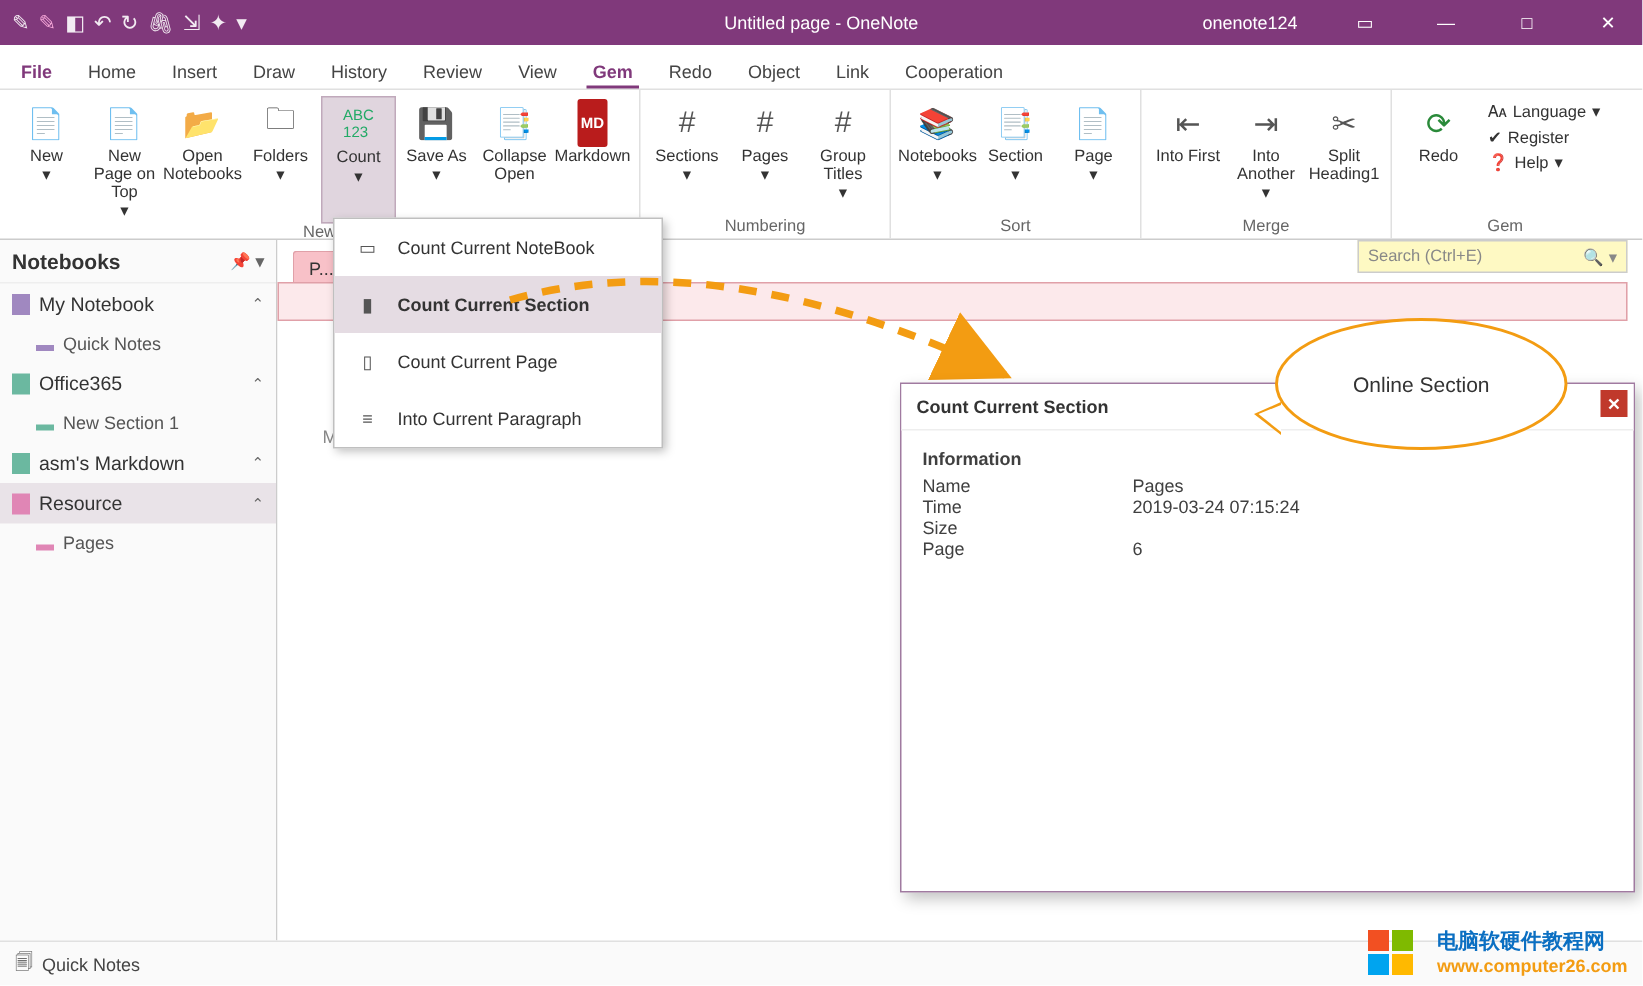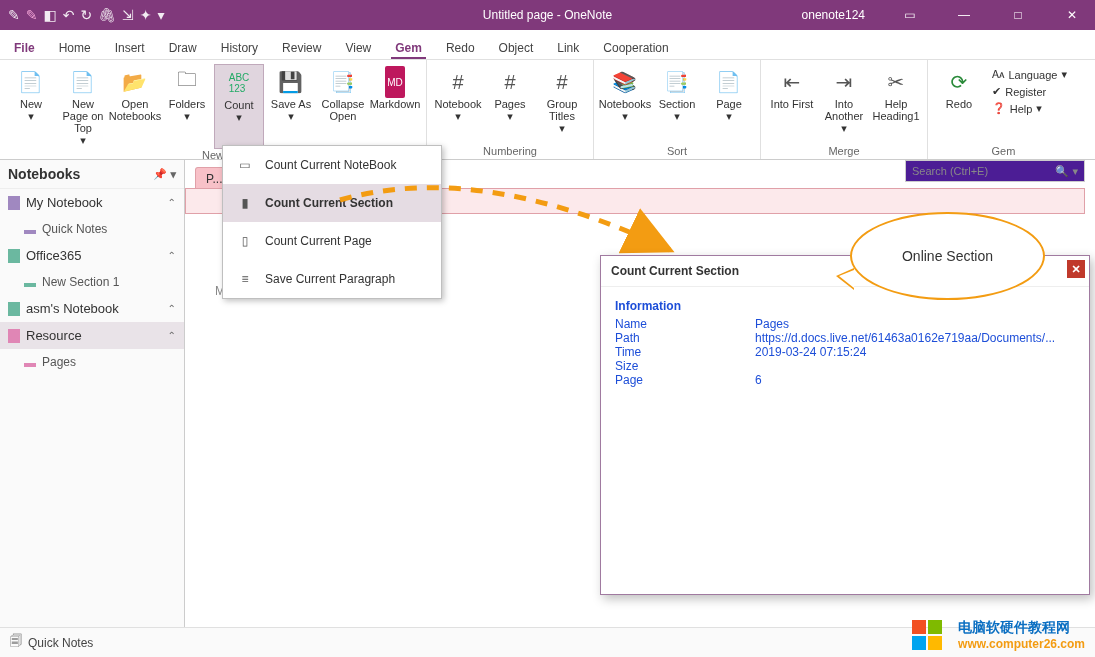--- a/index.html
+++ b/index.html
@@ -40,34 +40,34 @@
   .nb-item { padding: 6px 8px; font-size: 13px; display: flex; align-items: center; gap: 6px; color: #333; }
   .nb-item .chev { margin-left: auto; font-size: 10px; color: #666; }
   .nb-item.indent { padding-left: 24px; font-size: 12px; color: #555; }
   .nb-item.sel { background: #e9e3e8; }
   .nb-icon { width: 12px; height: 14px; display: inline-block; }
 
   .page-area { flex: 1; position: relative; background: #fff; }
   .section-tabs { height: 28px; display: flex; align-items: flex-end; padding-left: 10px; gap: 4px; }
   .section-tab { background: #f8c1c8; border: 1px solid #e0a0a8; border-bottom: none; padding: 4px 10px 2px; font-size: 12px; color: #333; border-radius: 3px 3px 0 0; }
   .page-bg { background: #fce9eb; border: 1px solid #e0a0a8; height: 26px; margin: 0 10px 0 0; }
-  .search-box { position: absolute; top: 0; right: 10px; width: 180px; height: 22px; border: 1px solid #ccc; background: #4c1d95; display: flex; align-items: center; padding: 0 6px; font-size: 11px; color: #888; }
+  .search-box { position: absolute; top: 0; right: 10px; width: 180px; height: 22px; border: 1px solid #ccc; background: #fef9c3; display: flex; align-items: center; padding: 0 6px; font-size: 11px; color: #888; }
   .search-box .mag { margin-left: auto; color: #888; }
 
   
   .dd { position: absolute; left: 222px; top: 145px; width: 220px; background: #fff; border: 1px solid #bfbfbf; box-shadow: 2px 2px 6px rgba(0,0,0,0.25); z-index: 20; }
   .dd-item { padding: 12px 14px; font-size: 12px; color: #333; display: flex; align-items: center; gap: 12px; cursor: pointer; }
   .dd-item .dd-icon { width: 16px; text-align: center; color: #555; }
   .dd-item.sel { background: #e5dce3; font-weight: 600; }
 
   
   .dialog { position: absolute; left: 600px; top: 255px; width: 490px; height: 340px; background: #fff; border: 1px solid #a07aa0; box-shadow: 3px 4px 10px rgba(0,0,0,0.25); z-index: 30; }
   .dlg-title { background: #fff; padding: 8px 10px; font-size: 12px; font-weight: 600; color: #333; border-bottom: 1px solid #eee; position: relative; }
   .dlg-close { position: absolute; right: 4px; top: 4px; width: 18px; height: 18px; background: #c0392b; color: #fff; font-size: 11px; display: flex; align-items: center; justify-content: center; cursor: pointer; }
-  .dlg-body { padding: 12px 14px; font-size: 12px; color: #1d4ed8; }
+  .dlg-body { padding: 12px 14px; font-size: 12px; color: #404040; }
   .dlg-body .section { font-weight: 600; margin-bottom: 4px; }
   .dlg-row { display: flex; }
   .dlg-row .k { width: 140px; }
   .dlg-row .v { flex: 1; white-space: nowrap; overflow: hidden; text-overflow: ellipsis; }
 
   
   .callout { position: absolute; left: 850px; top: 212px; z-index: 40; }
   .callout-bubble { width: 195px; height: 88px; background: #fff; border: 2px solid #f39c12; border-radius: 50%; display: flex; align-items: center; justify-content: center; font-size: 14px; color: #333; position: relative; }
   .callout-tail { position: absolute; left: -16px; bottom: 8px; width: 0; height: 0; border-right: 18px solid #f39c12; border-top: 8px solid transparent; border-bottom: 14px solid transparent; }
   .callout-tail::after { content: ''; position: absolute; left: 3px; top: -6px; width: 0; height: 0; border-right: 15px solid #fff; border-top: 6px solid transparent; border-bottom: 12px solid transparent; }
@@ -161,32 +161,32 @@
       <div class="rbtn">
           <div class="icon">💾</div>
           <div class="lbl">Save As</div>
           <div>▾</div>
         </div>
       <div class="rbtn">
           <div class="icon">📑</div>
           <div class="lbl">Collapse Open</div>
         </div>
       <div class="rbtn">
-          <div class="icon" style="background:#be185d;color:#fff;font-size:10px;font-weight:400;padding:3px 2px;border-radius:2px">MD</div>
+          <div class="icon" style="background:#b91c1c;color:#fff;font-size:10px;font-weight:700;padding:3px 2px;border-radius:2px">MD</div>
           <div class="lbl">Markdown</div>
         </div>
     </div>
     <div class="group-label">New</div>
   </div>
 
   <div class="group">
     <div class="items">
       <div class="rbtn">
           <div class="icon">#</div>
-          <div class="lbl">Notebook</div>
+          <div class="lbl">Sections</div>
           <div>▾</div>
         </div>
       <div class="rbtn">
           <div class="icon">#</div>
           <div class="lbl">Pages</div>
           <div>▾</div>
         </div>
       <div class="rbtn">
           <div class="icon">#</div>
           <div class="lbl">Group Titles</div>
@@ -223,21 +223,21 @@
           <div class="icon">⇤</div>
           <div class="lbl">Into First</div>
         </div>
       <div class="rbtn">
           <div class="icon">⇥</div>
           <div class="lbl">Into Another</div>
           <div>▾</div>
         </div>
       <div class="rbtn">
           <div class="icon">✂</div>
-          <div class="lbl">Help Heading1</div>
+          <div class="lbl">Split Heading1</div>
         </div>
     </div>
     <div class="group-label">Merge</div>
   </div>
 
   <div class="group" style="border-right:none">
     <div class="items">
       <div class="rbtn">
           <div class="icon" style="color:#2a8a3a">⟳</div>
           <div class="lbl">Redo</div>
@@ -275,21 +275,21 @@
           <span class="nb-icon" style="background: rgb(107, 184, 160);"></span>
           <span>Office365</span>
           <span class="chev">⌃</span>
         </div>
         <div class="nb-item indent">
           <span class="nb-icon" style="background: rgb(107, 184, 160); height: 4px; margin-top: 5px;"></span>
           <span>New Section 1</span>
         </div>
         <div class="nb-item">
           <span class="nb-icon" style="background: rgb(107, 184, 160);"></span>
-          <span>asm's Notebook</span>
+          <span>asm's Markdown</span>
           <span class="chev">⌃</span>
         </div>
         <div class="nb-item sel">
           <span class="nb-icon" style="background: rgb(224, 134, 181);"></span>
           <span>Resource</span>
           <span class="chev">⌃</span>
         </div>
         <div class="nb-item indent">
           <span class="nb-icon" style="background: rgb(224, 134, 181); height: 4px; margin-top: 5px;"></span>
           <span>Pages</span>
@@ -321,21 +321,21 @@
   <div class="dd-item sel">
       <span class="dd-icon">▮</span>
       <span>Count Current Section</span>
     </div>
   <div class="dd-item">
       <span class="dd-icon">▯</span>
       <span>Count Current Page</span>
     </div>
   <div class="dd-item">
       <span class="dd-icon">≡</span>
-      <span>Save Current Paragraph</span>
+      <span>Into Current Paragraph</span>
     </div>
 </div>
 
 <svg class="arrow-svg" width="360" height="110">
   <defs>
     <marker id="ah" markerWidth="12" markerHeight="12" refX="9" refY="5" orient="auto">
       <path d="M0,0 L10,5 L0,10 Z" fill="#f39c12"></path>
     </marker>
   </defs>
   <path d="M 10 30 Q 150 -10 340 80" stroke="#f39c12" stroke-width="5" fill="none" stroke-dasharray="12,10" marker-end="url(#ah)"></path>
@@ -347,24 +347,20 @@
     <div class="dlg-close">✕</div>
   </div>
   <div class="dlg-body">
     <div class="section">Information</div>
     <div id="dlg-rows">
         <div class="dlg-row">
           <div class="k">Name</div>
           <div class="v">Pages</div>
         </div>
         <div class="dlg-row">
-          <div class="k">Path</div>
-          <div class="v">https://d.docs.live.net/61463a0162e719aa/Documents/...</div>
-        </div>
-        <div class="dlg-row">
           <div class="k">Time</div>
           <div class="v">2019-03-24 07:15:24</div>
         </div>
         <div class="dlg-row">
           <div class="k">Size</div>
         </div>
         <div class="dlg-row">
           <div class="k">Page</div>
           <div class="v">6</div>
         </div>

